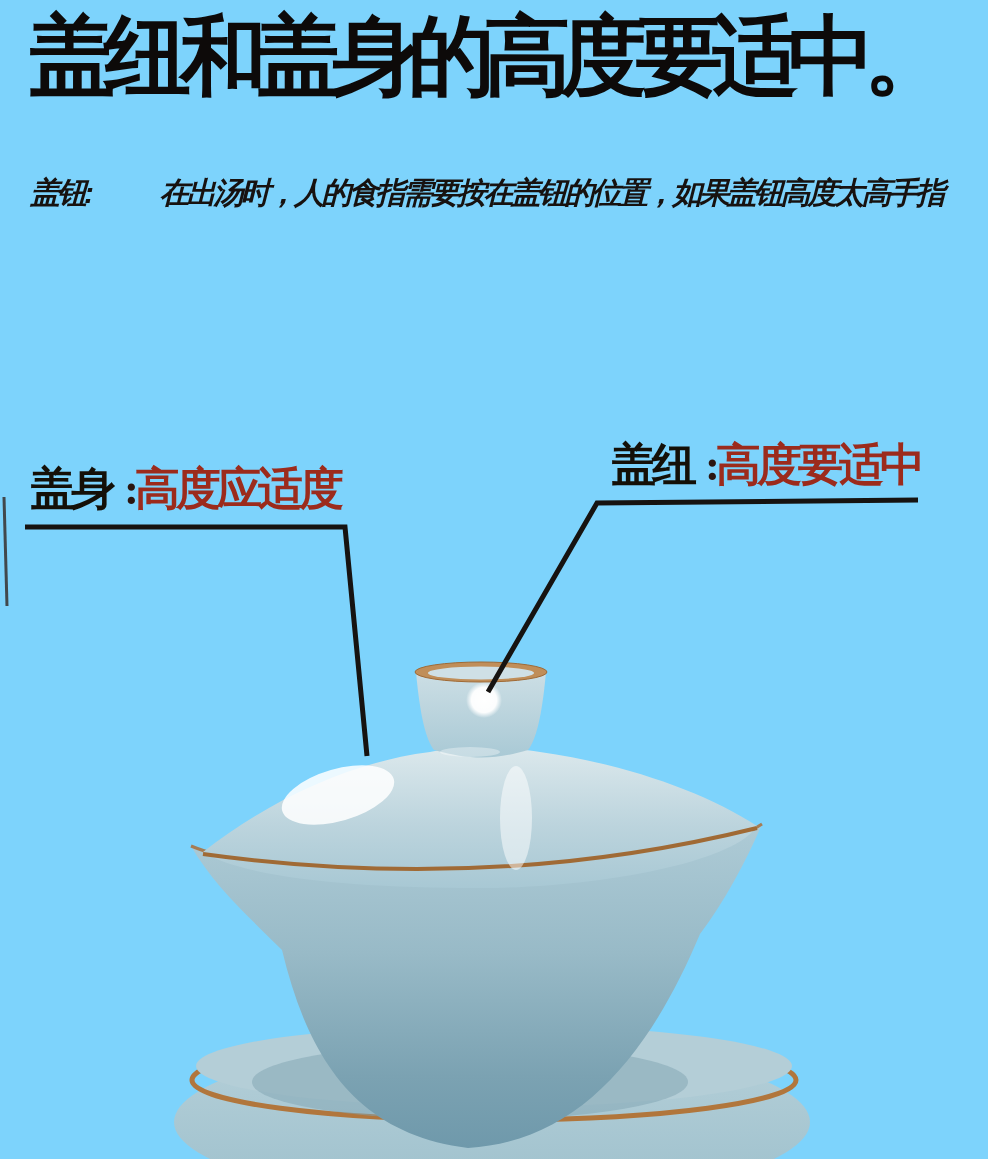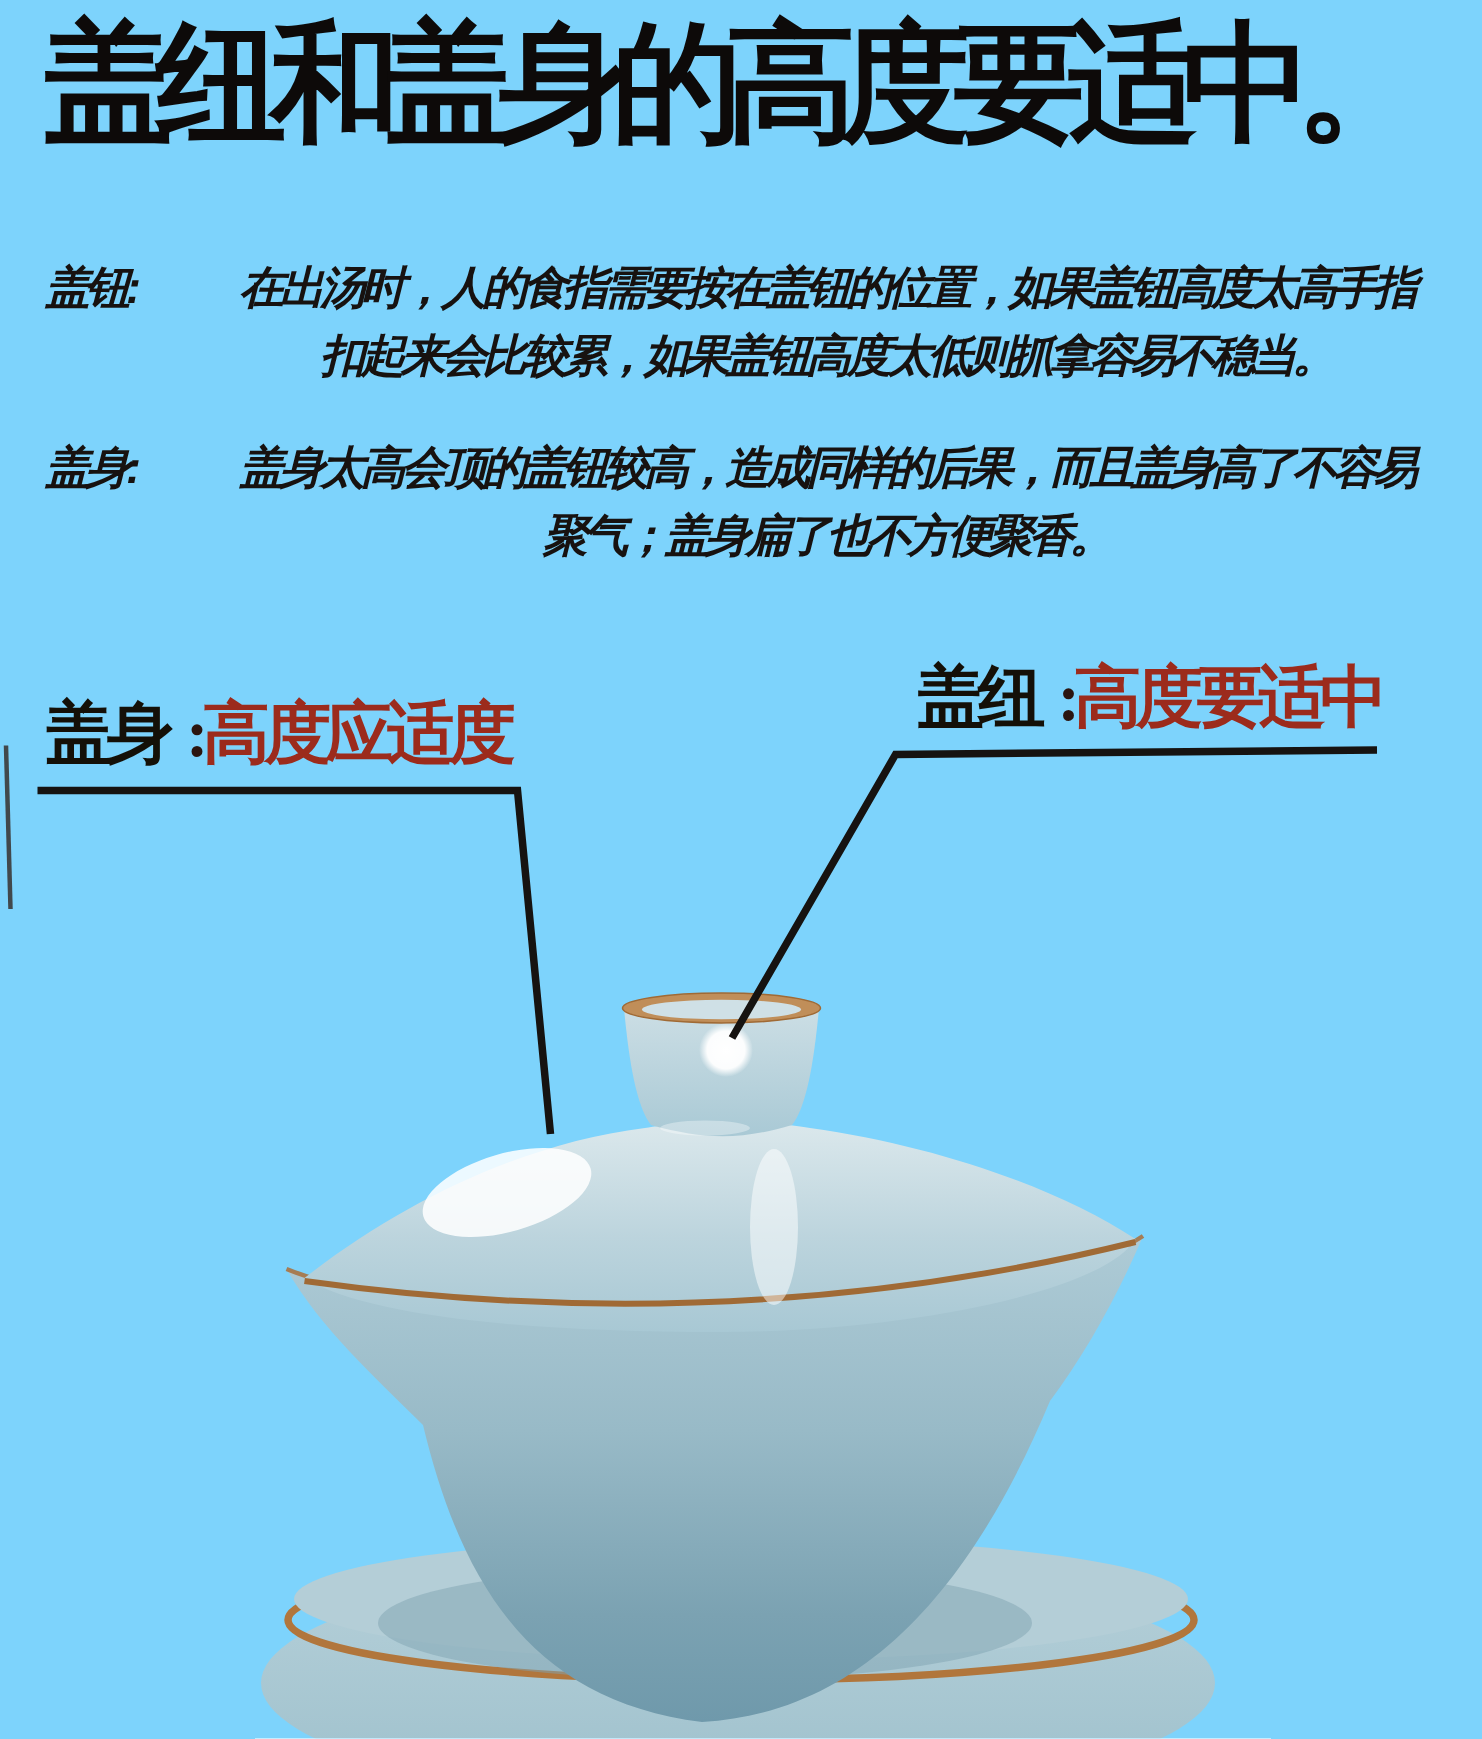--- a/index.html
+++ b/index.html
@@ -49,28 +49,22 @@
 </head>
 <body>
 
 <div class="page">
 
   <h1 class="title">盖纽和盖身的高度要适中。</h1>
 
   <div class="para para-0">
     <span class="para-label">盖钮:</span>
     <div class="para-line">在出汤时，人的食指需要按在盖钮的位置，如果盖钮高度太高手指</div>
-    <div class="para-line">扣起来会比较累，如果盖钮高度太低则抓拿容易不稳当。</div>
   </div>
 
-  <div class="para para-1">
-    <span class="para-label">盖身:</span>
-    <div class="para-line">盖身太高会顶的盖钮较高，造成同样的后果，而且盖身高了不容易</div>
-    <div class="para-line">聚气；盖身扁了也不方便聚香。</div>
-  </div>
 
   <div class="callout callout-left">
     <span class="term">盖身</span><span class="sep">:</span><span class="note">高度应适度</span>
   </div>
 
   <div class="callout callout-right">
     <span class="term">盖纽</span><span class="sep">:</span><span class="note">高度要适中</span>
   </div>
 
   <svg class="art" width="988" height="1159" viewBox="0 0 988 1159" xmlns="http://www.w3.org/2000/svg">

